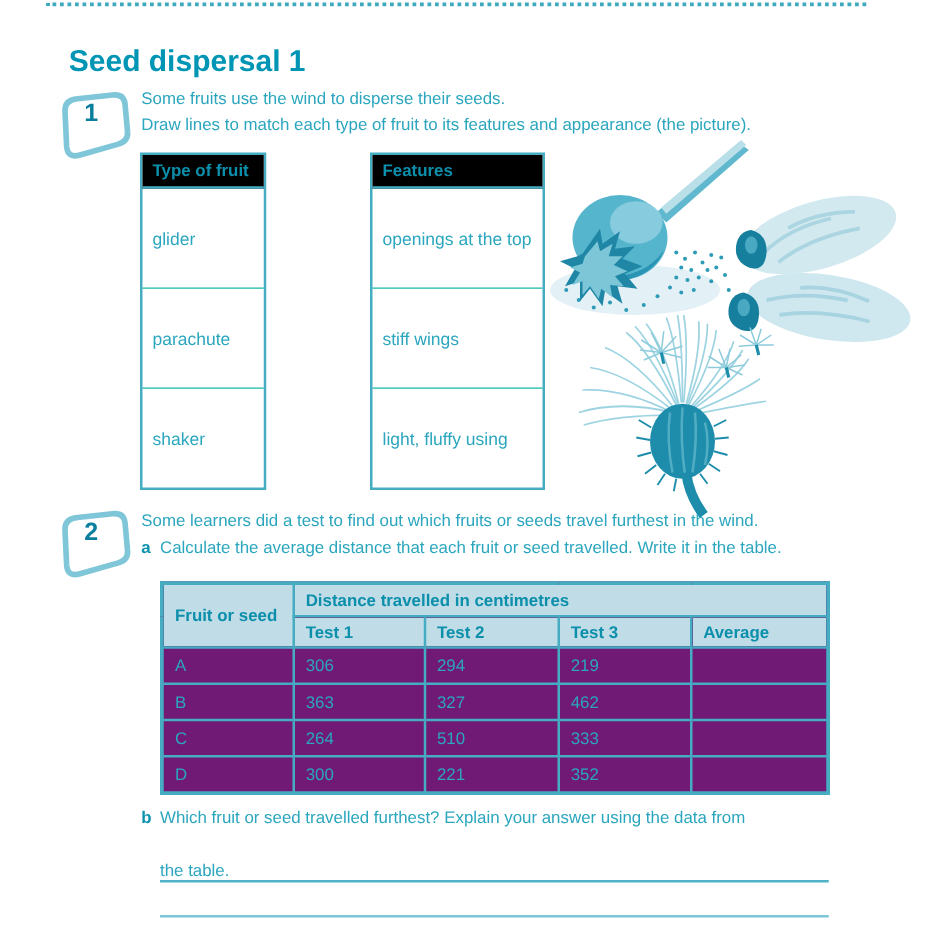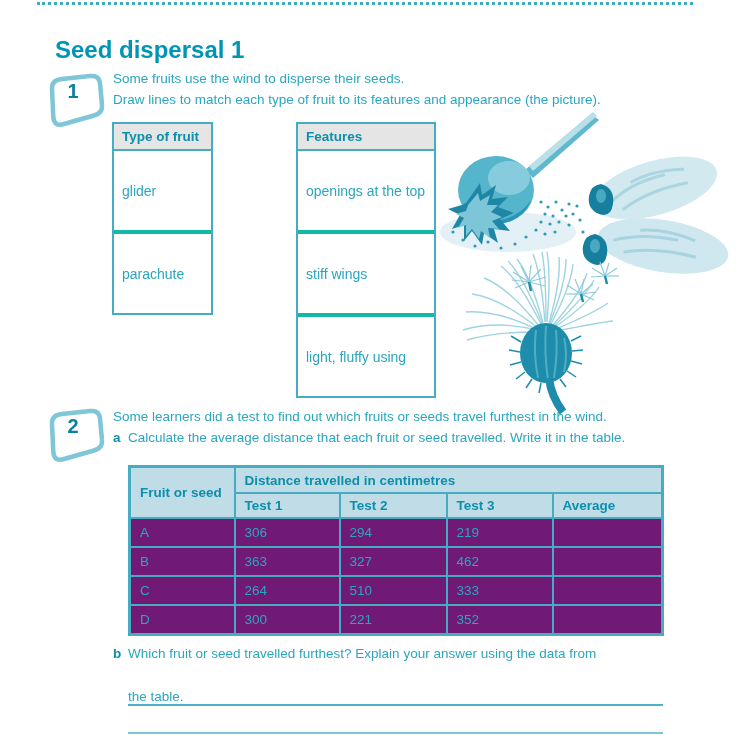--- a/index.html
+++ b/index.html
@@ -16,23 +16,23 @@
   .badge{position:absolute;width:60px;height:56px;}
   .badge svg{position:absolute;left:0;top:0;}
   .badge .num{position:absolute;left:0;top:8px;width:52px;text-align:center;
     font-size:20px;font-weight:bold;color:#0c7f9e;}
 
   .qtext{position:absolute;color:#2ba6be;font-size:13.5px;line-height:21px;}
   .sub-label{display:inline-block;width:15px;font-weight:bold;color:#0c92ae;}
 
   
   .match-table{position:absolute;border:2px solid #45acc2;background:#fff;box-sizing:border-box;}
-  .match-header{height:25px;background:#e5e5e5;border-bottom:2px solid #45acc2;
+  .match-header{height:25px;background:#000000;border-bottom:2px solid #45acc2;
     display:flex;align-items:center;padding:0 8px;font-weight:bold;font-size:13.5px;color:#0c8fab;}
-  .match-cell{height:79px;border-bottom:4px solid #14b8a6;display:flex;align-items:center;
+  .match-cell{height:79px;border-bottom:1px solid #14b8a6;display:flex;align-items:center;
     padding:0 8px;font-size:14px;color:#2ba6be;}
   .match-cell:last-child{border-bottom:none;}
 
   
   table.data-table{position:absolute;left:128px;top:465px;border-collapse:collapse;
     table-layout:fixed;background:#701a75;border:3px solid #45acc2;}
   table.data-table td{border:2px solid #45acc2;padding:0 0 0 9px;font-size:13.5px;
     color:#2ba6be;overflow:hidden;white-space:nowrap;}
   table.data-table td.th{background:#c0dde7;color:#0c8fab;font-weight:bold;}
   tr.hrow1 td{height:24px;}
@@ -62,20 +62,21 @@
 
   <div class="qtext" style="left:113px;top:68px;width:600px;">
     <div>Some fruits use the wind to disperse their seeds.</div>
     <div>Draw lines to match each type of fruit to its features and appearance (the picture).</div>
   </div>
 
   <div class="match-table" style="left:112px;top:122px;width:101px;">
     <div class="match-header">Type of fruit</div>
     <div class="match-cell">glider</div>
     <div class="match-cell">parachute</div>
+    <div class="match-cell">shaker</div>
   </div>
 
   <div class="match-table" style="left:296px;top:122px;width:140px;">
     <div class="match-header">Features</div>
     <div class="match-cell">openings at the top</div>
     <div class="match-cell">stiff wings</div>
     <div class="match-cell">light, fluffy using</div>
   </div>
 
   <svg class="illos" width="318" height="305" viewBox="0 0 318 305">

